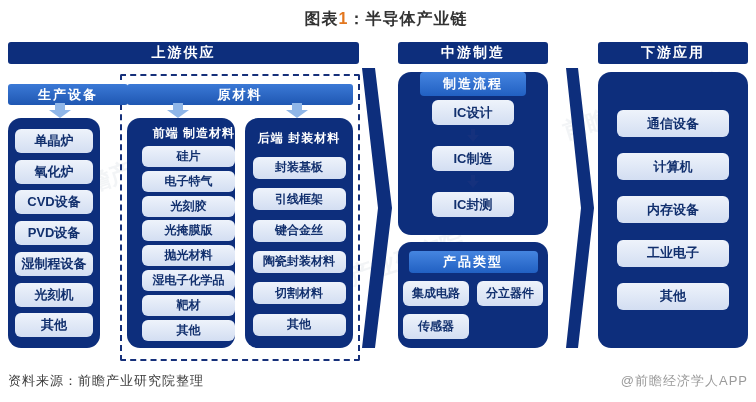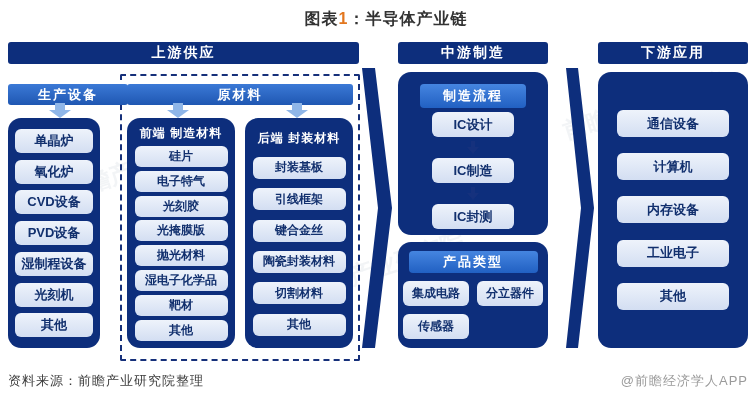--- a/index.html
+++ b/index.html
@@ -23,27 +23,27 @@
        flex-direction:column;align-items:center;box-sizing:border-box;}
   .pill{background:linear-gradient(180deg,#eef3fb,#d3def2);border-radius:6px;color:#12306e;
        font-weight:bold;display:flex;align-items:center;justify-content:center;white-space:nowrap;}
   .colhead{color:#fff;font-weight:bold;font-size:12px;letter-spacing:1px;white-space:nowrap;}
   .bluepill{background:linear-gradient(180deg,#4585e0,#2160c2);border-radius:4px;color:#fff;
        font-weight:bold;font-size:13px;display:flex;align-items:center;justify-content:center;
        letter-spacing:2px;}
 
   #equip-panel{left:8px;top:118px;width:92px;height:230px;justify-content:space-evenly;padding:4px 8px;}
   #equip-panel .pill{width:78px;height:24px;font-size:13px;}
-  #frontend-panel{left:127px;top:118px;width:108px;height:230px;justify-content:space-evenly;padding:3px 0;}
+  #frontend-panel{left:127px;top:118px;width:108px;height:230px;justify-content:space-evenly;padding:3px 0;align-items:flex-end;}
   #frontend-panel .pill{width:93px;height:21px;font-size:12px;}
   #backend-panel{left:245px;top:118px;width:108px;height:230px;justify-content:space-evenly;padding:3px 0;}
   #backend-panel .pill{width:93px;height:22px;font-size:12px;}
 
   #process-panel{left:398px;top:72px;width:150px;height:163px;gap:4px;}
-  #process-panel .bluepill{width:106px;height:24px;margin-top:12px;}
+  #process-panel .bluepill{width:106px;height:24px;margin-top:0;}
   #process-panel .pill{width:82px;height:25px;font-size:13px;}
   #products-panel{left:398px;top:242px;width:150px;height:106px;}
   #products-panel .bluepill{width:129px;height:22px;margin-top:9px;}
   .prod-grid{display:grid;grid-template-columns:66px 66px;gap:8px;margin-top:8px;}
   .prod-grid .pill{height:25px;font-size:12px;}
 
   #down-panel{left:598px;top:72px;width:150px;height:276px;justify-content:space-evenly;padding:22px 0;text-align:right;}
   #down-panel .pill{width:112px;height:27px;font-size:13px;}
 
   .arrow-sm{position:absolute;width:22px;height:15px;}

